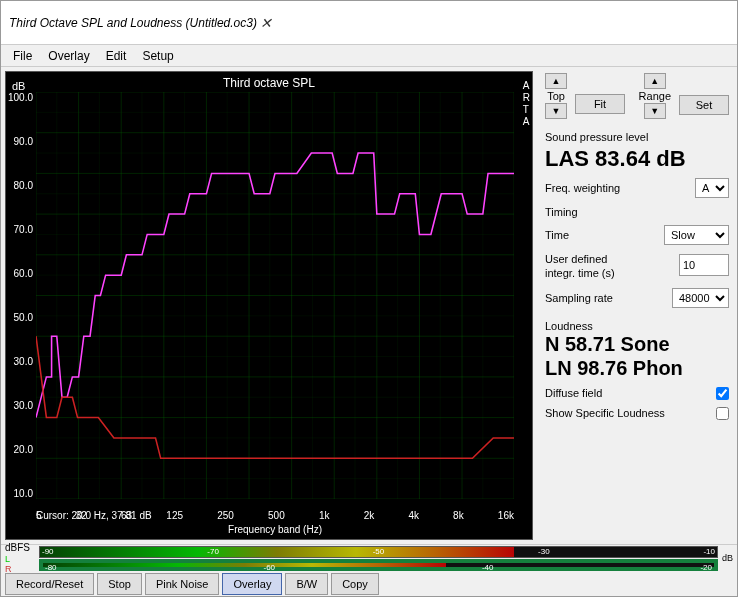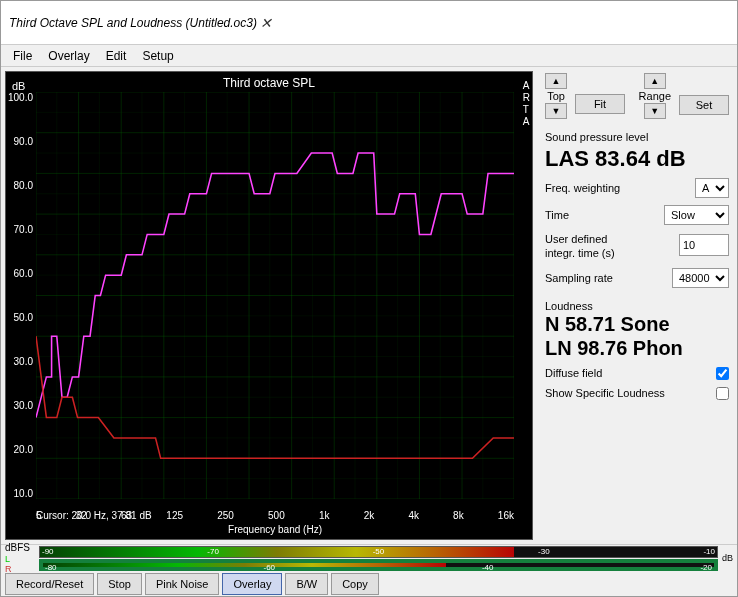--- a/index.html
+++ b/index.html
@@ -297,20 +297,21 @@
 
       <div class="row-control">
         <span class="row-label">Freq. weighting</span>
         <select>
           <option>A</option>
           <option>C</option>
           <option>Z</option>
         </select>
       </div>
 
+      <div class="section-label">Timing</div>
 
       <div class="row-control">
         <span class="row-label">Time</span>
         <select>
           <option>Fast</option>
           <option selected="">Slow</option>
           <option>Impulse</option>
           <option>Leq</option>
         </select>
       </div>

